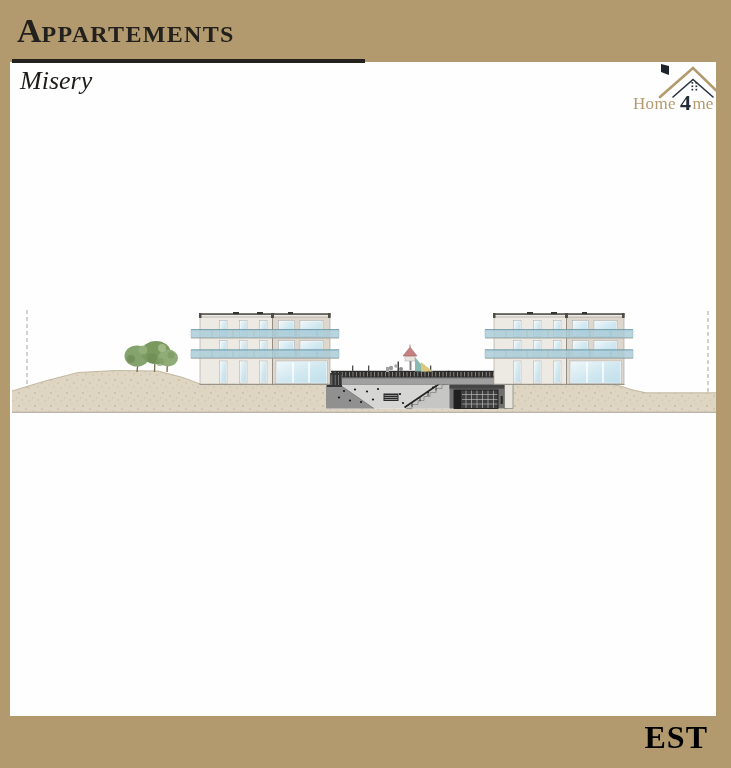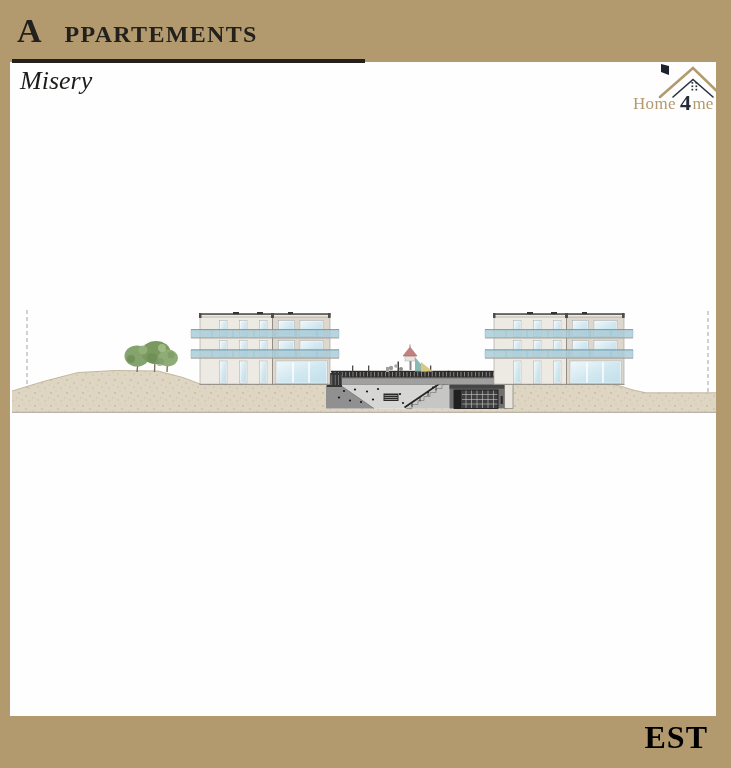--- a/index.html
+++ b/index.html
@@ -12,21 +12,21 @@
   }
   .content{
     position:absolute;left:10px;top:62px;width:706px;height:654px;
     background:#fefefe;
   }
   .title{
     position:absolute;left:17px;top:12px;
     color:#23211d;font-weight:bold;white-space:nowrap;z-index:3;
   }
   .title .init{font-size:34px;text-transform:uppercase;}
-  .title .rest{font-size:24px;letter-spacing:1.3px;text-transform:uppercase;margin-left:23px;}
+  .title .rest{font-size:24px;letter-spacing:1.3px;text-transform:uppercase;}
   .rule{
     position:absolute;left:12px;top:58.5px;width:353px;height:4px;
     background:#23211d;z-index:4;
   }
   .subtitle{
     position:absolute;left:20px;top:66px;
     font-style:italic;font-size:26px;color:#1e1c19;z-index:3;
   }
   .logo{position:absolute;left:630px;top:60px;z-index:3;}
   .elevation{position:absolute;left:10px;top:300px;z-index:2;}

